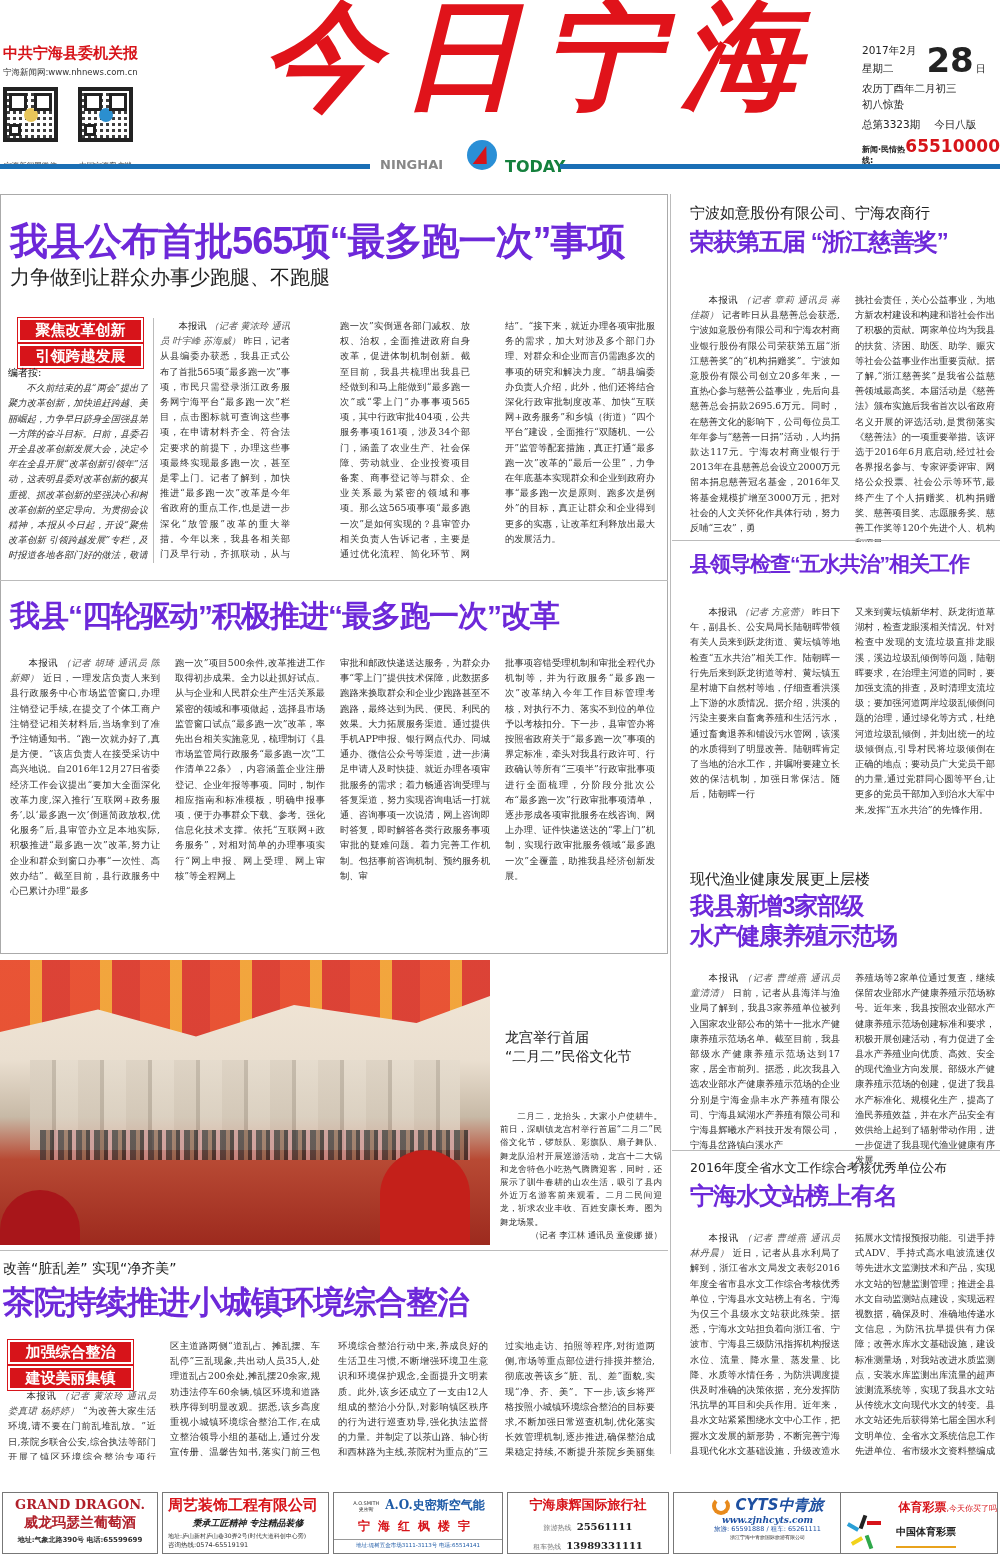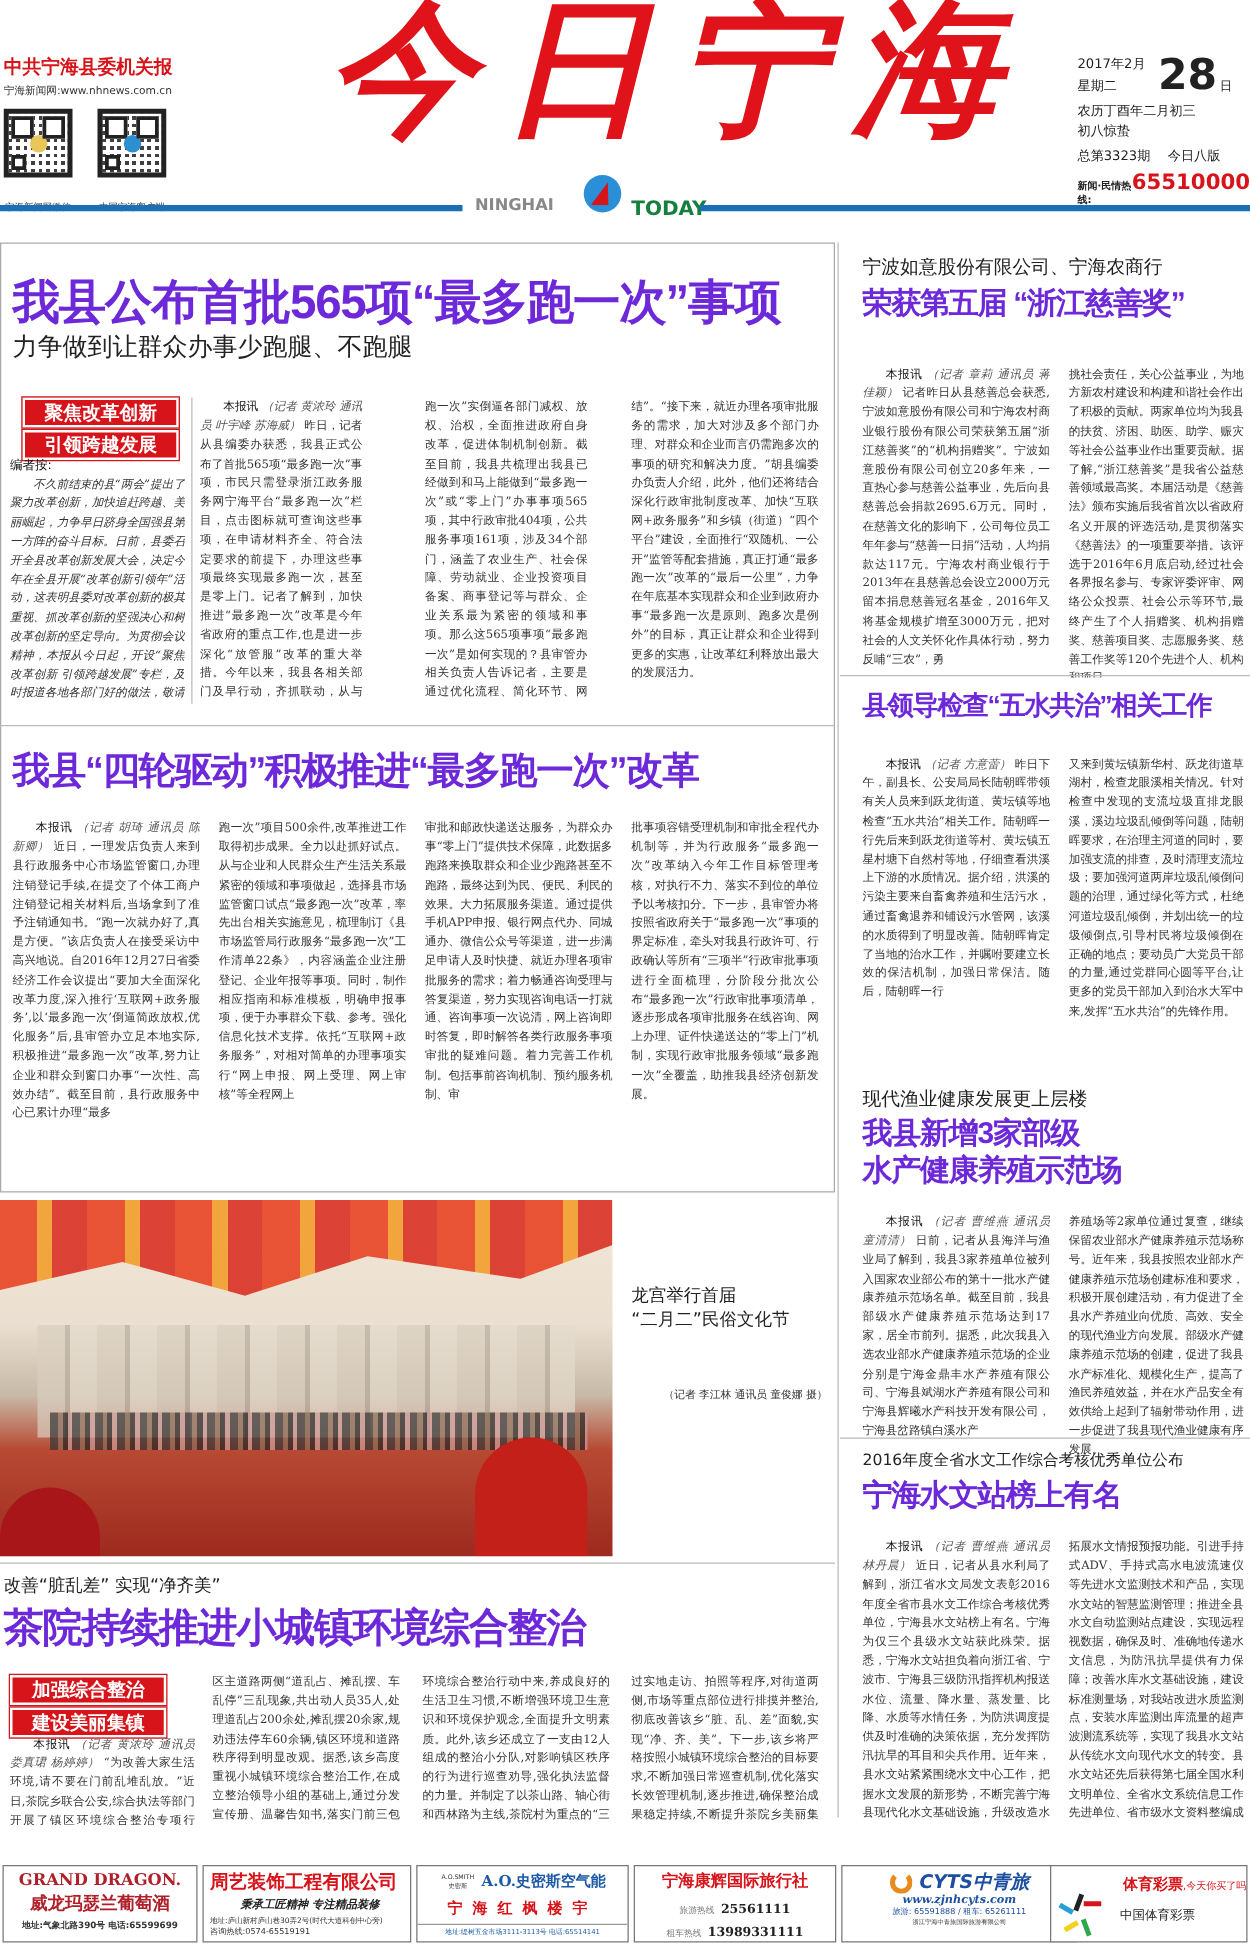--- a/index.html
+++ b/index.html
@@ -180,20 +180,21 @@
   <div style="position:absolute;left:30px;top:100px;width:430px;height:90px;background:repeating-linear-gradient(90deg,#d9cfc0 0 22px,#b7ad9e 22px 26px,#e4dbcd 26px 48px);opacity:.7"></div>
   <div style="position:absolute;left:40px;top:170px;width:430px;height:30px;background:repeating-linear-gradient(90deg,#333 0 6px,#8a6a55 6px 10px,#222 10px 14px,#c99 14px 18px);opacity:.7"></div>
   <div style="position:absolute;left:380px;top:190px;width:90px;height:95px;border-radius:45px 45px 0 0;background:#c4201a"></div>
   <div style="position:absolute;left:0;top:230px;width:80px;height:55px;border-radius:40px 40px 0 0;background:#a8161a"></div>
 </div>
 <div class="abs subhead" style="left:505px;top:1028px;font-size:14px;line-height:19px">
   <div>龙宫举行首届</div>
   <div>“二月二”民俗文化节</div>
 </div>
 <div class="abs body-col sans" style="left:500px;top:1110px;width:162px;height:140px;font-size:8.6px;line-height:13.2px">
+  <p>二月二，龙抬头，大家小户使耕牛。前日，深甽镇龙宫村举行首届“二月二”民俗文化节，锣鼓队、彩旗队、扇子舞队、舞龙队沿村开展巡游活动，龙宫十二大锅和龙舍特色小吃热气腾腾迎客，同时，还展示了驯牛春耕的山农生活，吸引了县内外近万名游客前来观看。二月二民间迎龙，祈求农业丰收、百姓安康长寿。图为舞龙场景。</p>
   <div style="text-align:right">（记者 李江林 通讯员 童俊娜 摄）</div>
 </div>
 <div class="hline" style="left:0;top:1250px;width:668px"></div>
 
 <div class="abs subhead" style="left:3px;top:1260px;font-size:14px">改善“脏乱差” 实现“净齐美”</div>
 <div class="abs headline" style="left:3px;top:1281px;font-size:32px">茶院持续推进小城镇环境综合整治</div>
 <div class="abs" style="left:8px;top:1340px;width:125px">
   <div class="red-banner">加强综合整治</div>
   <div class="red-banner" style="margin-top:2px">建设美丽集镇</div>
 </div>
@@ -246,14 +247,14 @@
 </div>
 <div class="ad" style="left:840px;top:1492px;width:158px;height:62px;text-align:right">
   <div style="margin:3px 0 0 18px"><span class="sans" style="color:#d7141a;font-size:12px;font-weight:bold">体育彩票</span><span class="sans" style="color:#d7141a;font-size:8px">,今天你买了吗</span></div>
   <div style="position:absolute;left:6px;top:22px;width:40px;height:36px">
     <div style="position:absolute;left:14px;top:0;width:4px;height:14px;background:#222;transform:rotate(20deg)"></div>
     <div style="position:absolute;left:20px;top:6px;width:14px;height:4px;background:#d7141a"></div>
     <div style="position:absolute;left:0;top:10px;width:12px;height:4px;background:#2a9fd6;transform:rotate(30deg)"></div>
     <div style="position:absolute;left:4px;top:24px;width:12px;height:4px;background:#f2d21b;transform:rotate(-30deg)"></div>
     <div style="position:absolute;left:20px;top:20px;width:4px;height:14px;background:#2ea84a;transform:rotate(-20deg)"></div>
   </div>
-  <div class="sans" style="position:absolute;left:55px;top:32px;font-size:10px;font-weight:normal;border-bottom:2px solid #e8a21c;padding-bottom:18px">中国体育彩票</div>
+  <div class="sans" style="position:absolute;left:55px;top:32px;font-size:10px;font-weight:bold;border-bottom:2px solid #e8a21c;padding-bottom:7px">中国体育彩票</div>
 </div>
 
 </body></html>

